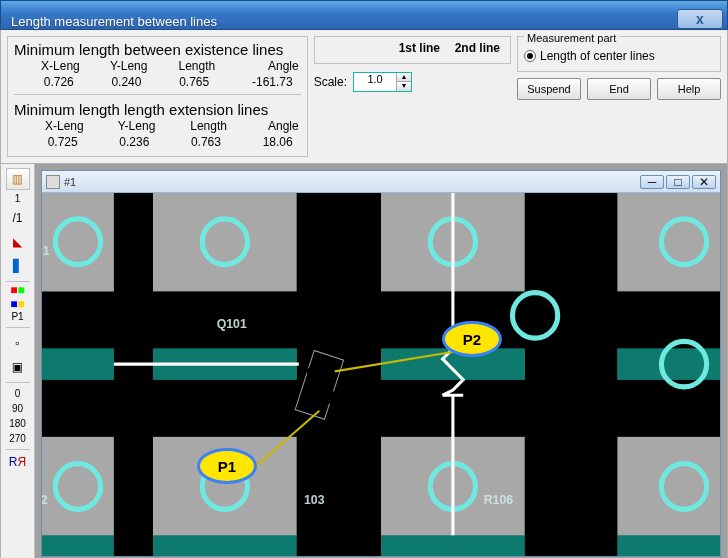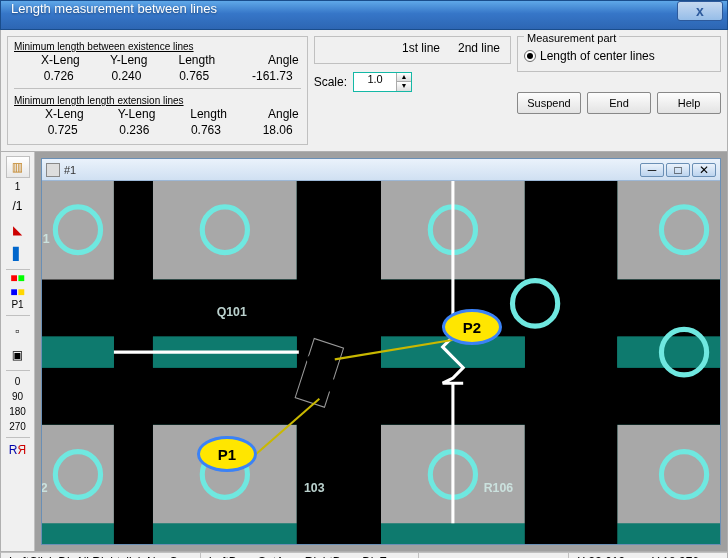--- a/index.html
+++ b/index.html
@@ -1,52 +1,52 @@
 <!DOCTYPE html>
 <html><head>
 <meta charset="utf-8">
 <style>
 * { box-sizing: border-box; margin: 0; padding: 0; font-family: "Segoe UI", Tahoma, sans-serif; font-size: 12px; }
 body { background: #fff; width: 728px; height: 558px; overflow: hidden; position: relative; }
 
 
-.titlebar { height: 30px; background: linear-gradient(#5fa8e8,#3676c8 45%,#2d66b3); display:flex; align-items:flex-start; padding:0 4px; border:1px solid #1a4d8c; }
+.titlebar { height: 30px; background: linear-gradient(#5fa8e8,#3676c8 45%,#2d66b3); display:flex; align-items:flex-end; padding:0 4px; border:1px solid #1a4d8c; }
 .titlebar-text { color:#fff; flex:1; padding-left:6px; font-size:13px; text-shadow:0 1px 2px rgba(0,0,0,.4); }
 .titlebar-close { width:46px; height:20px; background:linear-gradient(#c6d9f0,#96bde8); border:1px solid #2d5a9c; border-radius:3px; display:flex; align-items:center; justify-content:center; color:#2d5a9c; font-weight:bold; cursor:pointer; font-size:14px; }
 
 
 .dialog { border:1px solid #b0b0b0; border-top:none; background:#f0f0f0; padding:6px; display:flex; gap:6px; }
 .fieldset { border:1px solid #c0c0c0; padding:4px 6px 6px; background:#f0f0f0; }
 .fieldset-title { font-size:11px; position:relative; top:-10px; background:#f0f0f0; display:inline-block; padding:0 3px; }
 .fieldset-body { margin-top:-8px; }
 
 .col-left { width:322px; }
 .col-mid { width:212px; }
 .col-right { flex:1; }
 
 .mtable { width:100%; border-collapse:collapse; font-size:11px; }
 .mtable th { font-weight:normal; text-align:right; padding:1px 2px; }
 .mtable td { text-align:right; padding:1px 8px; }
-.subhdr { font-size:10px; padding:2px 0 0;text-decoration:underline; }
+.subhdr { font-size:15px; padding:2px 0 0; }
 
 .mid-table { width:100%; font-size:11px; border-collapse:collapse; }
 .mid-table td { padding:2px 4px; }
 .mid-table .hdr td { text-align:right; }
 .mid-table .lbl { text-align:left; }
-.mid-table .val { text-align:right; width:60px; }
+.mid-table .val { text-align:right; width:60px;font-weight:bold; }
 
 .scale-row { display:flex; align-items:center; gap:6px; margin-top:8px; }
 .scale-input { display:flex; align-items:flex-start; border:1px solid #14b8a6; background:#fff; height:20px; }
 .scale-input input { width:42px; border:none; text-align:center; font-size:11px; outline:none; }
 .spin { width:15px; display:flex; flex-direction:column; border-left:1px solid #aaa; }
 .spin div { height:9px; font-size:7px; line-height:7px; text-align:center; background:linear-gradient(#fff,#ddd); cursor:pointer; }
 .spin div:first-child { border-bottom:1px solid #aaa; }
 
 .btn { height:22px; background:linear-gradient(#fdfdfd,#e3e3e3); border:1px solid #888; border-radius:2px; padding:0 8px; cursor:pointer; font-size:11px; min-width:64px; }
-.buttons-row { display:flex; gap:6px; margin-top:20px; }
+.buttons-row { display:flex; gap:6px; margin-top:6px; }
 
 .radio-row { display:flex; align-items:center; gap:4px; padding:2px 0; font-size:11px; cursor:pointer; }
 .radio { width:12px; height:12px; border:1px solid #666; border-radius:50%; display:inline-flex; align-items:center; justify-content:center; background:#fff; }
 .radio.checked::after { content:""; width:6px; height:6px; background:#000; border-radius:50%; }
 
 
 .main { display:flex; height:400px; border:1px solid #b0b0b0; border-top:none; background:#fff; }
 .left-toolbar { width:34px; background:#f0f0f0; border-right:1px solid #c0c0c0; padding:4px 2px; display:flex; flex-direction:column; align-items:center; gap:2px; }
 .tb-btn { width:24px; height:22px; border:1px solid #c0c0c0; background:linear-gradient(#fff,#e8e8e8); display:flex; align-items:center; justify-content:center; font-size:11px; cursor:pointer; }
 .tb-btn.flat { border:1px solid transparent; background:none; }

